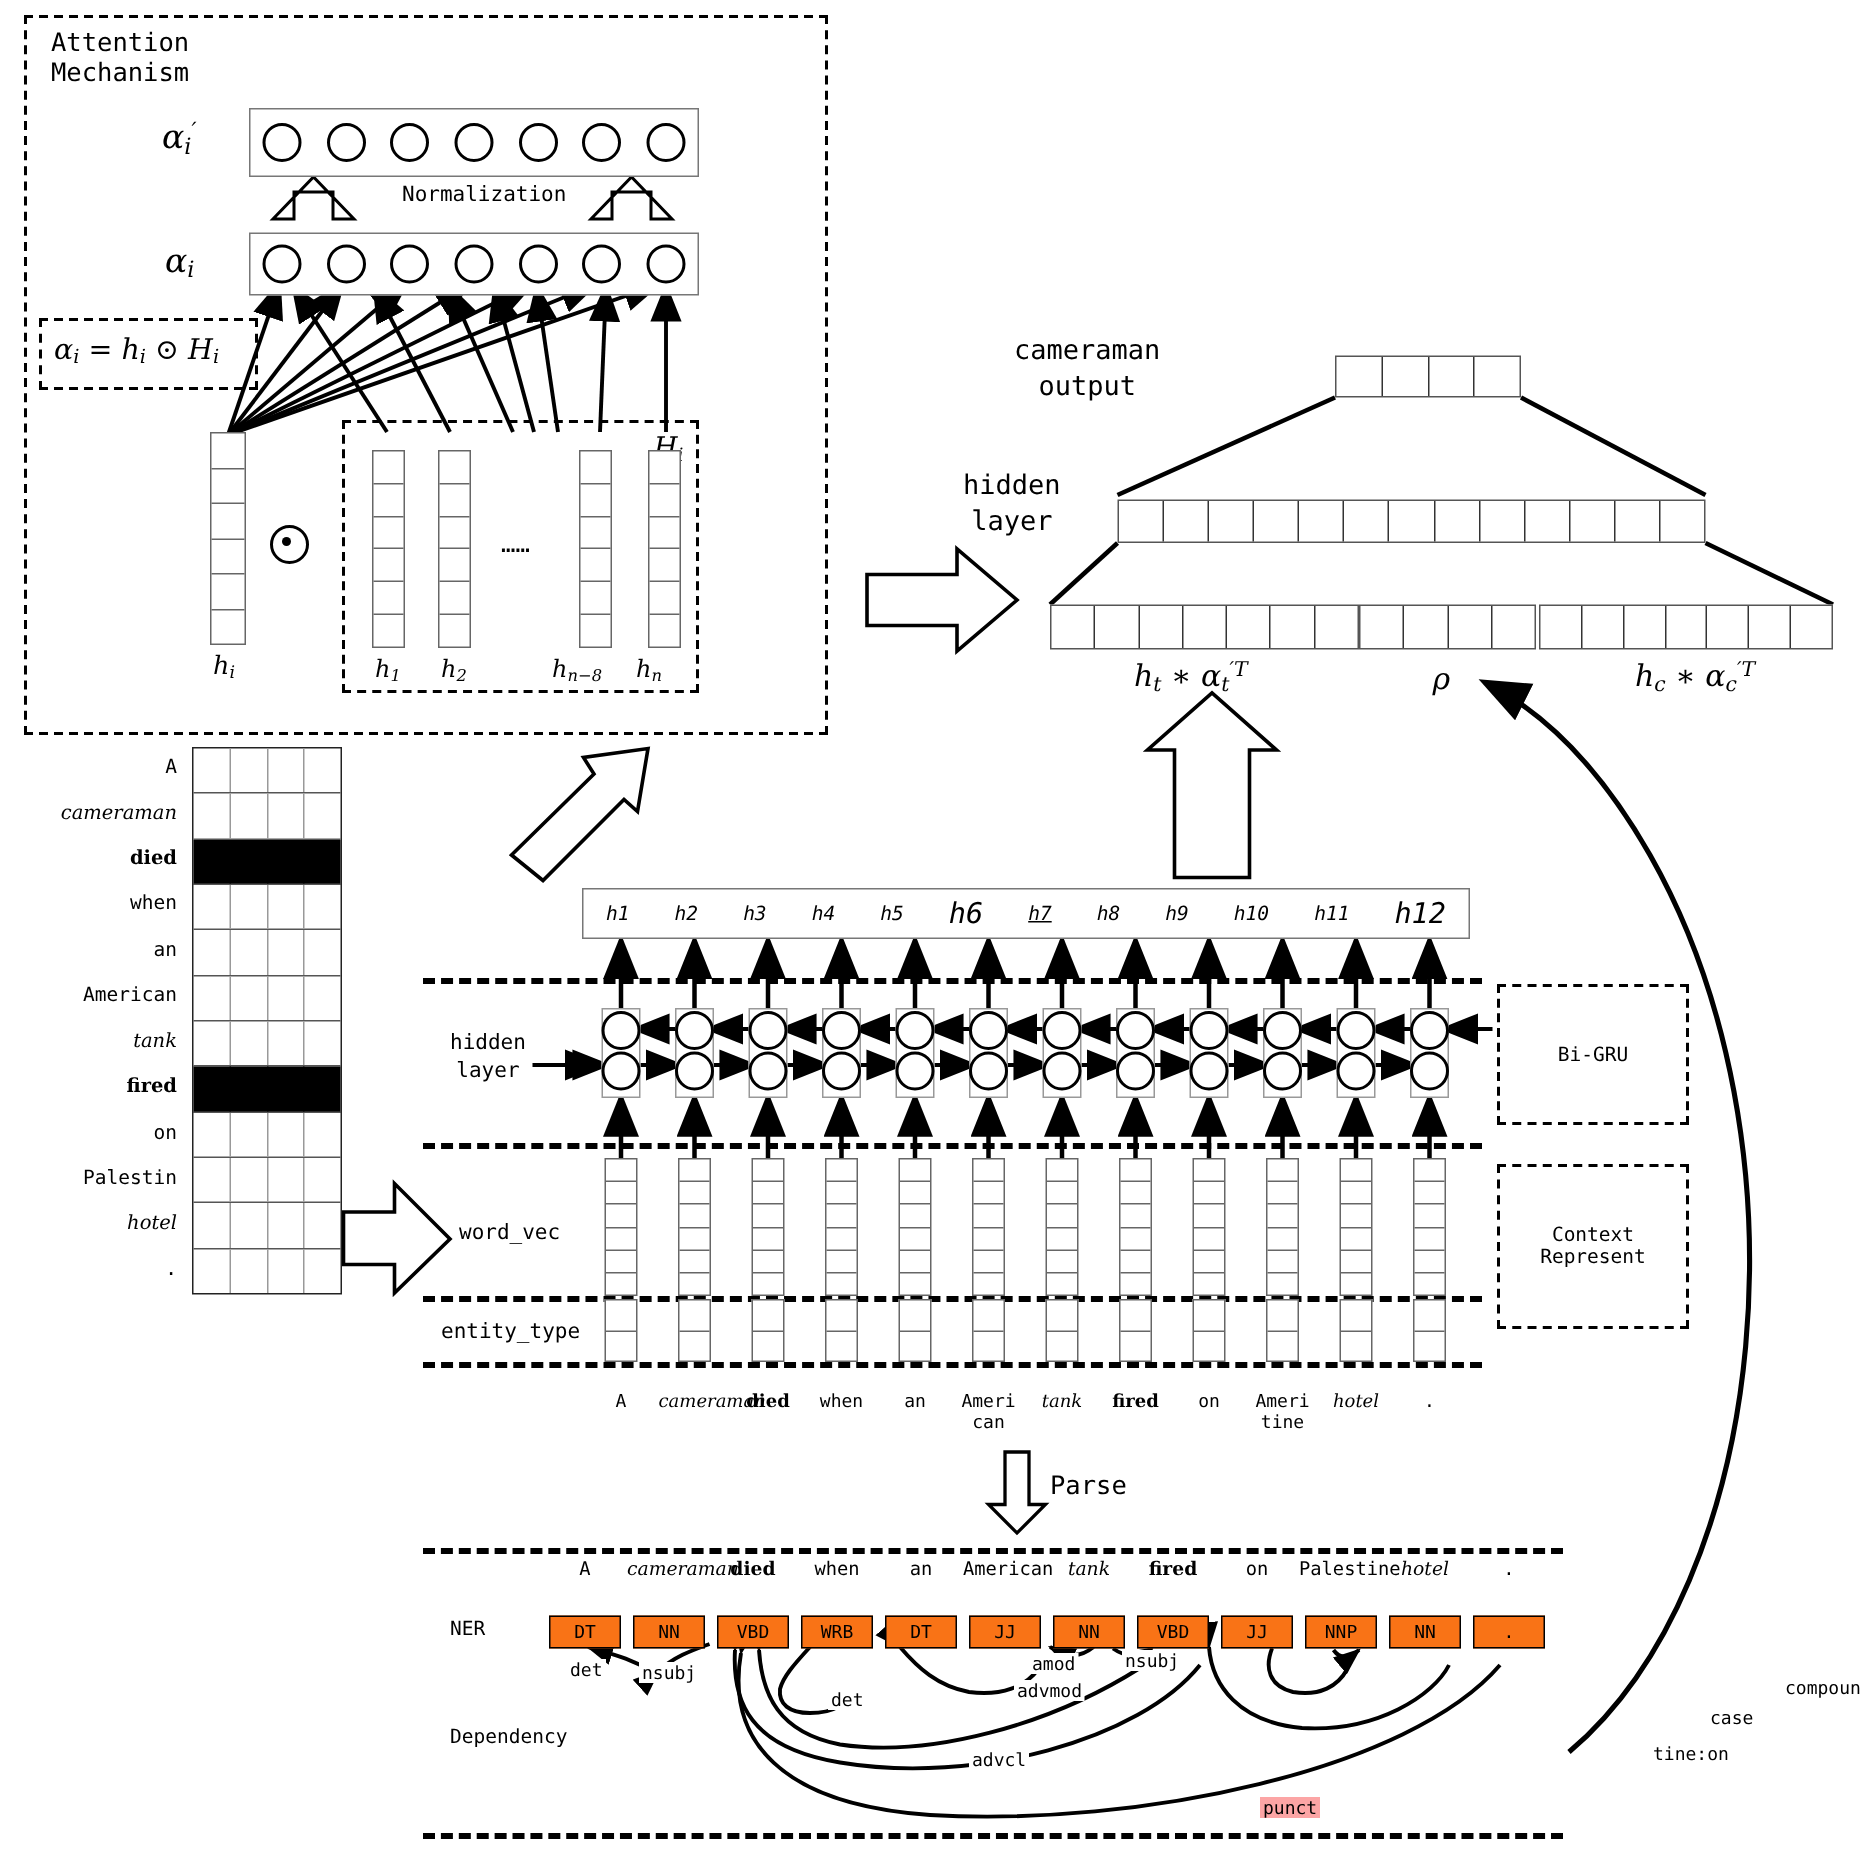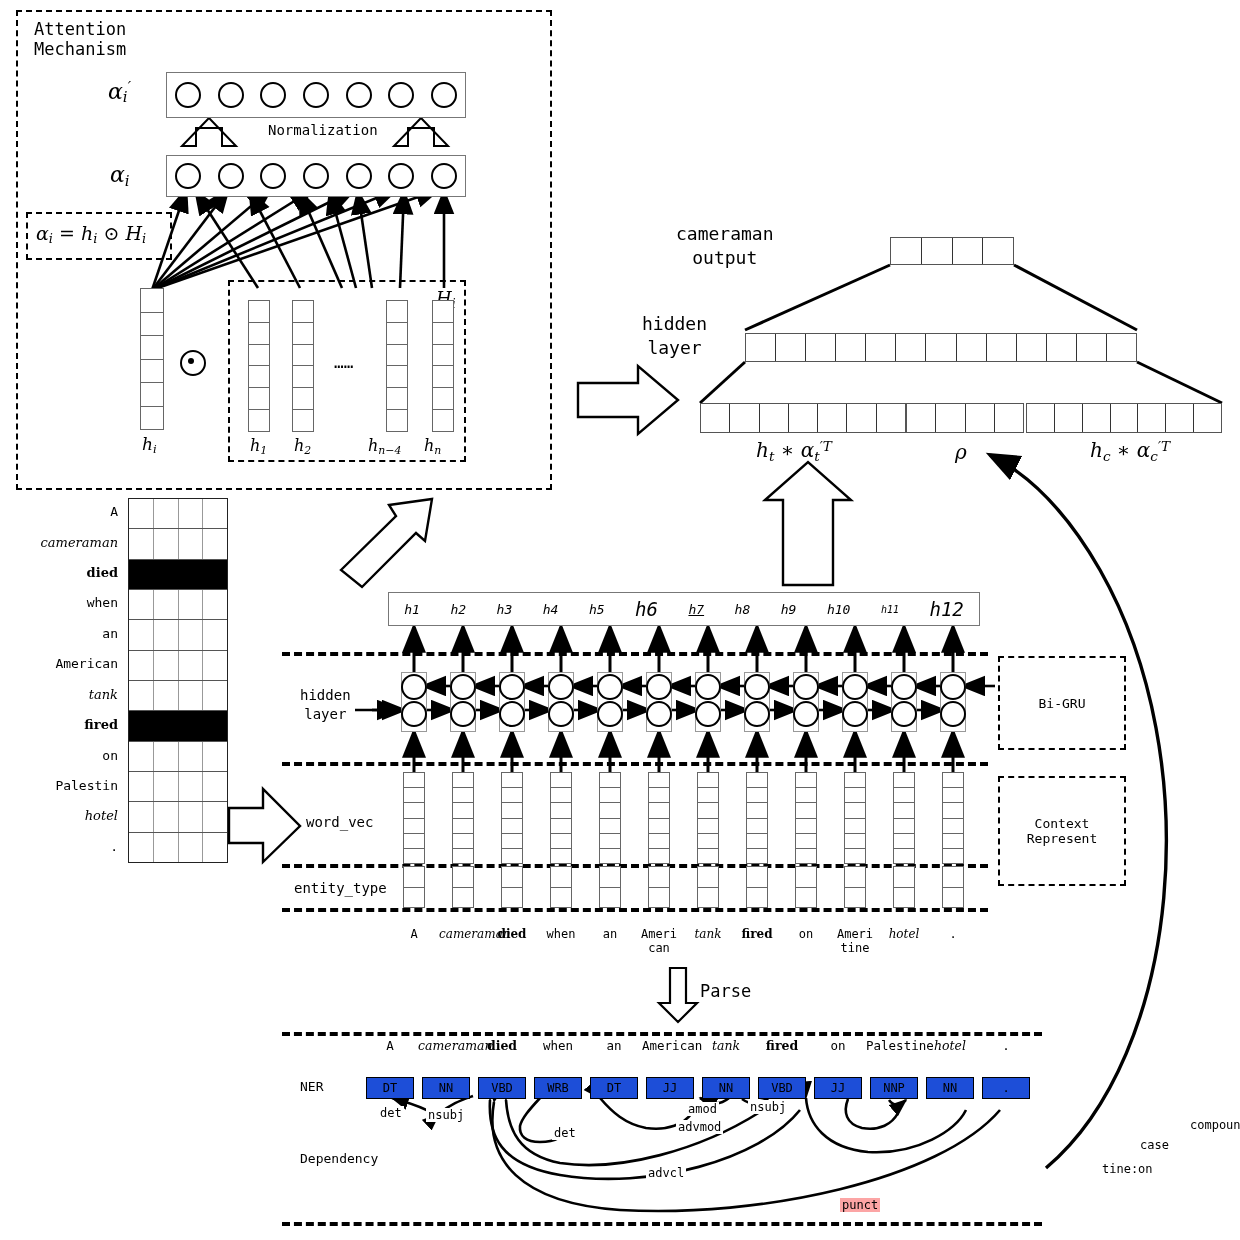--- a/index.html
+++ b/index.html
@@ -35,21 +35,21 @@
   .mrow{flex:1 1 auto;display:flex;border-bottom:1px solid #555;box-sizing:border-box;}
   .mrow:last-child{border-bottom:none;}
   .mrow > i{flex:1 1 auto;border-right:1px solid #999;box-sizing:border-box;}
   .mrow > i:last-child{border-right:none;}
   .mrow.filled{background:#000;}
   .mrow.filled > i{border-right-color:#000;}
 
   .wordlab{position:absolute;text-align:right;width:100px;font-size:13px;}
 
   
-  .nerbox{position:absolute;border:1px solid #000;background:#1d4ed8;box-sizing:border-box;
+  .nerbox{position:absolute;border:1px solid #000;background:#f97316;box-sizing:border-box;
           display:flex;align-items:center;justify-content:center;font-size:12px;height:22px;}
 
   
   .hdash{position:absolute;height:0;border-top:4px dashed #000;}
 
   svg{position:absolute;left:0;top:0;width:1240px;height:1240px;overflow:visible;pointer-events:none;}
 
   .lbl{position:absolute;font-size:14px;white-space:pre;text-align:center;}
   .lbl-s{position:absolute;font-size:12px;white-space:pre;}
   .math{font-family:"DejaVu Serif","Liberation Serif",serif;font-style:italic;}
@@ -296,21 +296,21 @@
       <i></i>
       <i></i>
       <i></i>
       <i></i>
     </div>
 
   <div class="lbl txt" style="left:334px;top:354px;font-size:16px;">……</div>
 
   <div class="lbl math" style="left:250px;top:436px;font-size:16px;"><i>h</i><span class="sub">1</span></div>
   <div class="lbl math" style="left:294px;top:436px;font-size:16px;"><i>h</i><span class="sub">2</span></div>
-  <div class="lbl math" style="left:368px;top:436px;font-size:16px;"><i>h</i><span class="sub">n−4</span></div>
+  <div class="lbl math" style="left:368px;top:436px;font-size:16px;"><i>h</i><span class="sub">n−8</span></div>
   <div class="lbl math" style="left:424px;top:436px;font-size:16px;"><i>h</i><span class="sub">n</span></div>
 
   <div class="lbl txt" style="left:676px;top:222px;font-size:18px;line-height:1.35;">cameraman
 output</div>
   <div class="lbl txt" style="left:642px;top:312px;font-size:18px;line-height:1.35;">hidden
 layer</div>
 
   <div class="strip" style="left:890px;top:237px;width:124px;height:28px;">
     <i></i>
       <i></i>
@@ -456,21 +456,21 @@
       <i style="display: flex; align-items: center; justify-content: center; font-size: 13px; border-right: none;">h1</i>
       <i style="display: flex; align-items: center; justify-content: center; font-size: 13px; border-right: none;">h2</i>
       <i style="display: flex; align-items: center; justify-content: center; font-size: 13px; border-right: none;">h3</i>
       <i style="display: flex; align-items: center; justify-content: center; font-size: 13px; border-right: none;">h4</i>
       <i style="display: flex; align-items: center; justify-content: center; font-size: 13px; border-right: none;">h5</i>
       <i style="display: flex; align-items: center; justify-content: center; font-size: 19px; border-right: none;">h6</i>
       <i style="display: flex; align-items: center; justify-content: center; font-size: 13px; border-right: none; text-decoration: underline;">h7</i>
       <i style="display: flex; align-items: center; justify-content: center; font-size: 13px; border-right: none;">h8</i>
       <i style="display: flex; align-items: center; justify-content: center; font-size: 13px; border-right: none;">h9</i>
       <i style="display: flex; align-items: center; justify-content: center; font-size: 13px; border-right: none;">h10</i>
-      <i style="display: flex; align-items: center; justify-content: center; font-size: 10px; border-right: none;">h11</i>
+      <i style="display: flex; align-items: center; justify-content: center; font-size: 13px; border-right: none;">h11</i>
       <i style="display: flex; align-items: center; justify-content: center; font-size: 19px; border-right: none;">h12</i>
     </div>
 
   <div class="hdash" style="left:282px;top:652px;width:706px;"></div>
   <div class="hdash" style="left:282px;top:762px;width:706px;"></div>
   <div class="hdash" style="left:282px;top:864px;width:706px;"></div>
   <div class="hdash" style="left:282px;top:908px;width:706px;"></div>
 
   <div class="lbl txt" style="left:300px;top:686px;font-size:14px;line-height:1.35;">hidden
 layer</div>

